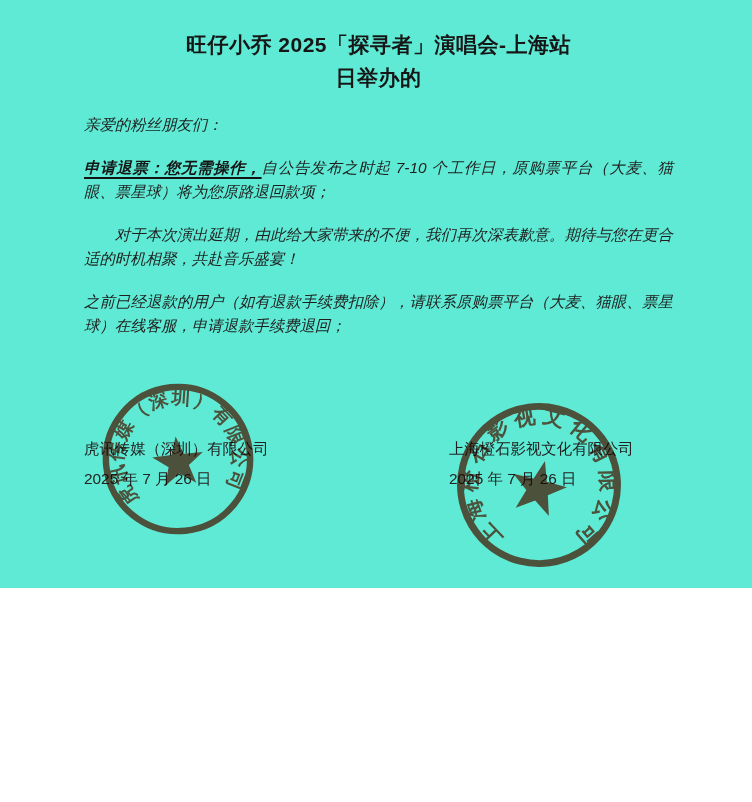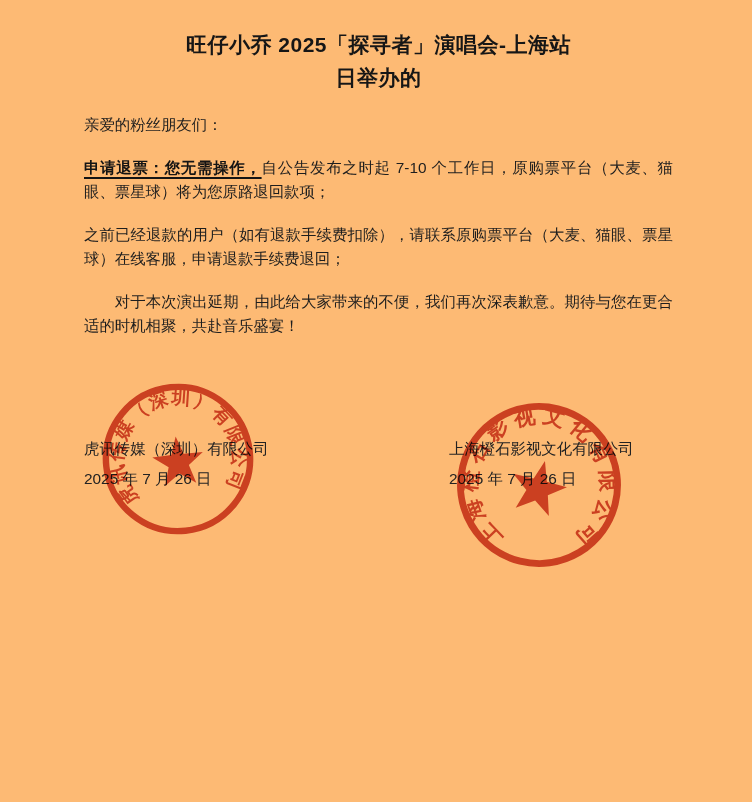--- a/index.html
+++ b/index.html
@@ -6,24 +6,24 @@
     margin: 0;
     padding: 0;
     width: 752px;
     height: 802px;
     overflow: hidden;
     background: #ffffff;
   }
   .doc {
     position: relative;
     width: 752px;
-    height: 802px;
+    height: 588px;
     font-family: "Liberation Sans", sans-serif;
     color: #1e1e1e;
-    background: #fdba74;
+    background: #5eead4;
   }
   .content {
     padding: 28px 79px 0 84px;
     width: 589px;
   }
   .title {
     font-size: 21px;
     font-weight: 700;
     line-height: 33px;
     text-align: center;
@@ -34,20 +34,21 @@
   .body-text {
     font-size: 15.4px;
     line-height: 24px;
     text-align: justify;
   }
   .salutation {
     margin-top: 22px;
   }
   p.para {
     margin: 19px 0 0 0;
+    font-style: italic;
   }
   p.para.indent {
     text-indent: 2em;
   }
   .seg-bold {
     font-weight: 700;
     color: #141414;
   }
   .seg-bold-underline {
     font-weight: 700;
@@ -104,23 +105,23 @@
       <span>日举办的</span>
     </h1>
 
     <div class="body-text">
       <p class="para salutation">亲爱的粉丝朋友们：</p>
 
 
 
       <p class="para"><span class="seg-bold-underline">申请退票：您无需操作，</span><span>自公告发布之时起 7-10 个工作日，原购票平台（大麦、猫眼、票星球）将为您原路退回款项；</span></p>
 
+      <p class="para indent">对于本次演出延期，由此给大家带来的不便，我们再次深表歉意。期待与您在更合适的时机相聚，共赴音乐盛宴！</p>
+
       <p class="para">之前已经退款的用户（如有退款手续费扣除），请联系原购票平台（大麦、猫眼、票星球）在线客服，申请退款手续费退回；</p>
-
-      <p class="para indent">对于本次演出延期，由此给大家带来的不便，我们再次深表歉意。期待与您在更合适的时机相聚，共赴音乐盛宴！</p>
 
       <div class="sig-block">
 
         <div class="sig-text company-left">虎讯传媒（深圳）有限公司</div>
         <div class="sig-text date-left">2025 年 7 月 26 日</div>
 
         <div class="sig-text company-right">上海橙石影视文化有限公司</div>
         <div class="sig-text date-right">2025 年 7 月 26 日</div>
 
         <div class="seal seal-left" style="color: rgb(197, 58, 38);">

